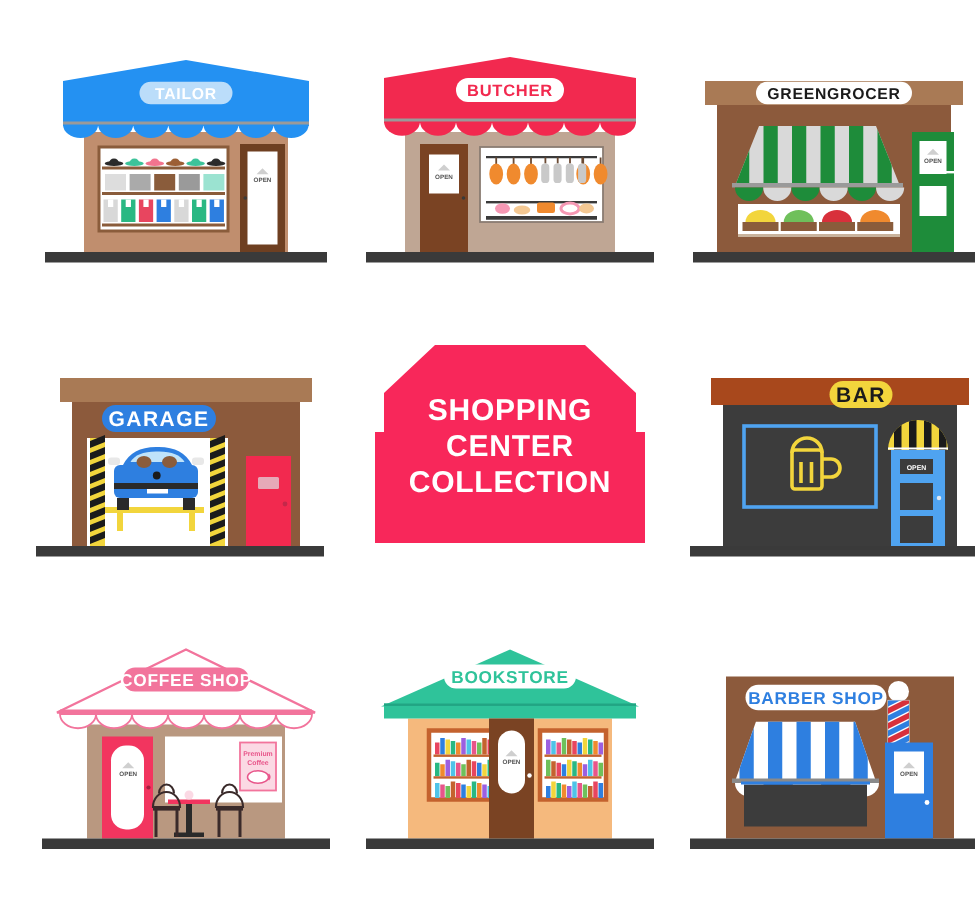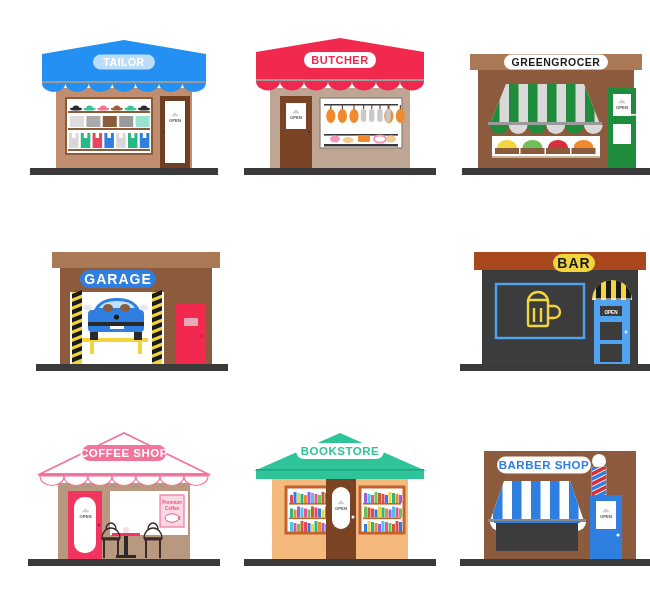--- a/index.html
+++ b/index.html
@@ -162,21 +162,21 @@
         <rect x="160" y="62" width="28" height="80" fill="#1E8C3A"></rect>
         <rect x="165" y="68" width="18" height="22" fill="#FFFFFF"></rect>
         <rect x="166.5" y="70" width="15" height="18" fill="#FFFFFF"></rect>
         <path d="M170 77.2 l4 -4 l4 4 z" fill="#CFCFCF"></path>
         <text x="174" y="82.6" fill="#555" font-size="4.2" font-family="&quot;Liberation Sans&quot;, sans-serif" font-weight="bold" text-anchor="middle">OPEN</text>
         <rect x="165" y="98" width="18" height="20" fill="#FFFFFF"></rect>
         <rect x="182" y="88" width="6" height="1.6" fill="#FFFFFF"></rect>
         <rect x="14" y="142" width="188" height="7" fill="#3A3A3A"></rect>
       </svg>
     </div>
-    <div class="cell" style="left: 24px; top: 222px;">
+    <div class="cell" style="left: 12px; top: 222px;">
       <svg viewBox="0 0 216 195">
         <rect x="36" y="44" width="152" height="98" fill="#8C5A3C"></rect>
         <rect x="28" y="30" width="168" height="16" fill="#A97A55"></rect>
         <rect x="56" y="48" width="76" height="18" fill="#2E7FE0" rx="9" ry="9"></rect>
         <text x="94" y="62.04" fill="#ffffff" font-size="14" font-family="&quot;Liberation Sans&quot;, sans-serif" font-weight="bold" text-anchor="middle" letter-spacing="1">GARAGE</text>
         <rect x="46" y="70" width="94" height="72" fill="#FFFFFF"></rect>
         <rect x="48" y="70" width="10" height="72" fill="#F2D53C"></rect>
         <path d="M48 72 l10 -4 l0 4.6 l-10 4 z" fill="#1B1B1B"></path>
         <path d="M48 80 l10 -4 l0 4.6 l-10 4 z" fill="#1B1B1B"></path>
         <path d="M48 88 l10 -4 l0 4.6 l-10 4 z" fill="#1B1B1B"></path>
@@ -439,13 +439,21 @@
         <rect x="144" y="104" width="0" height="0" fill="#000"></rect>
         <rect x="142" y="78" width="32" height="64" fill="#2E7FE0"></rect>
         <rect x="148" y="84" width="20" height="28" fill="#FFFFFF"></rect>
         <rect x="150" y="88" width="16" height="18" fill="#FFFFFF"></rect>
         <path d="M154 95.2 l4 -4 l4 4 z" fill="#CFCFCF"></path>
         <text x="158" y="100.6" fill="#555" font-size="4.2" font-family="&quot;Liberation Sans&quot;, sans-serif" font-weight="bold" text-anchor="middle">OPEN</text>
         <circle cx="170" cy="118" r="1.6" fill="#FFFFFF"></circle>
         <rect x="12" y="142" width="192" height="7" fill="#3A3A3A"></rect>
       </svg>
     </div>
+    <div class="cell" style="left: 232px; top: 222px;">
+      <svg viewBox="0 0 216 195">
+        <path d="M18 66 L24 66 L24 40 L58 8 L158 8 L192 40 L192 66 L198 66 L198 140 L18 140 Z" fill="#F8275A"></path>
+        <text x="108" y="58" fill="#ffffff" font-size="20" font-family="&quot;Liberation Sans&quot;, sans-serif" font-weight="bold" text-anchor="middle" letter-spacing="0.5">SHOPPING</text>
+        <text x="108" y="82" fill="#ffffff" font-size="20" font-family="&quot;Liberation Sans&quot;, sans-serif" font-weight="bold" text-anchor="middle" letter-spacing="0.5">CENTER</text>
+        <text x="108" y="106" fill="#ffffff" font-size="20" font-family="&quot;Liberation Sans&quot;, sans-serif" font-weight="bold" text-anchor="middle" letter-spacing="0.5">COLLECTION</text>
+      </svg>
+    </div>
   </div>
 
 </body></html>

